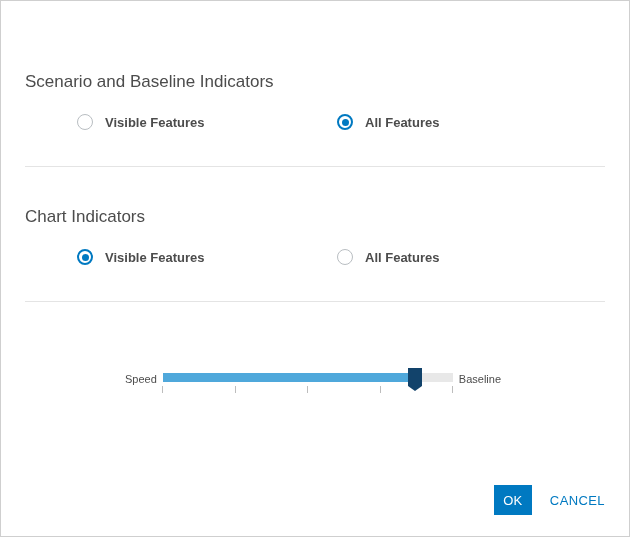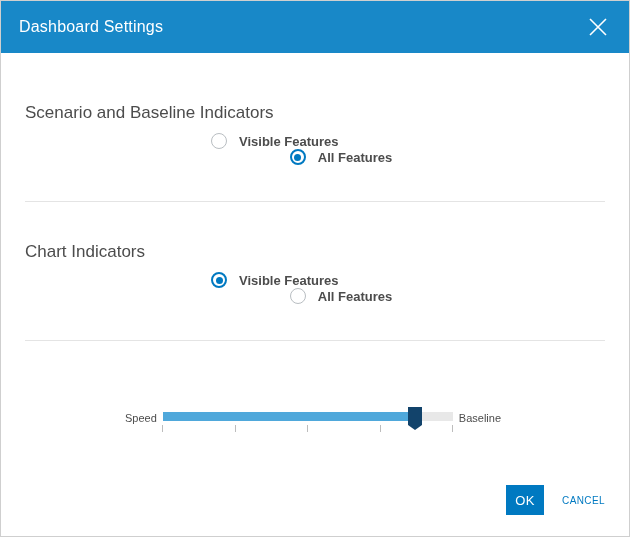--- a/index.html
+++ b/index.html
@@ -66,25 +66,23 @@
   .section-title {
     font-size: 17px;
     color: #4c4c4c;
     font-weight: normal;
     margin: 0;
     padding: 0;
   }
 
   .radio-row {
     display: flex;
-    align-items: center;
-    margin-top: 10px;
+    margin-top: 22px;
     padding-left: 52px;
     box-sizing: border-box;
-    flex-direction: column;
   }
   .radio-option {
     display: flex;
     align-items: center;
     cursor: pointer;
   }
   .radio-option.first { width: 260px; }
 
   .radio {
     width: 16px;
@@ -213,45 +211,37 @@
     font-family: "Liberation Sans", sans-serif;
     width: 38px;
     height: 30px;
     cursor: pointer;
     letter-spacing: 0.3px;
   }
   .cancel-button {
     background: transparent;
     border: none;
     color: #0079c1;
-    font-size: 10px;
+    font-size: 13px;
     font-family: "Liberation Sans", sans-serif;
     margin-left: 18px;
     cursor: pointer;
     letter-spacing: 0.4px;
     padding: 0;
   }
 </style>
 </head>
 <body>
 
 <div class="dialog">
 
-  <div class="titlebar">
-    <div class="title-text">Dashboard Settings</div>
-    <div class="close-icon">
-      <svg width="18" height="18" viewBox="0 0 18 18" aria-hidden="true">
-        <path d="M1 1 L17 17 M17 1 L1 17" stroke="#ffffff" stroke-width="1.6" fill="none"></path>
-      </svg>
-    </div>
-  </div>
 
   <div class="body">
 
-    <div class="section" style="padding-top:50px;">
+    <div class="section" style="padding-top:71px;">
       <div class="section-title">Scenario and Baseline Indicators</div>
       <div class="radio-row">
         <div class="radio-option first">
           <span class="radio"></span>
           <span class="radio-label">Visible Features</span>
         </div>
         <div class="radio-option">
           <span class="radio checked"></span>
           <span class="radio-label">All Features</span>
         </div>

